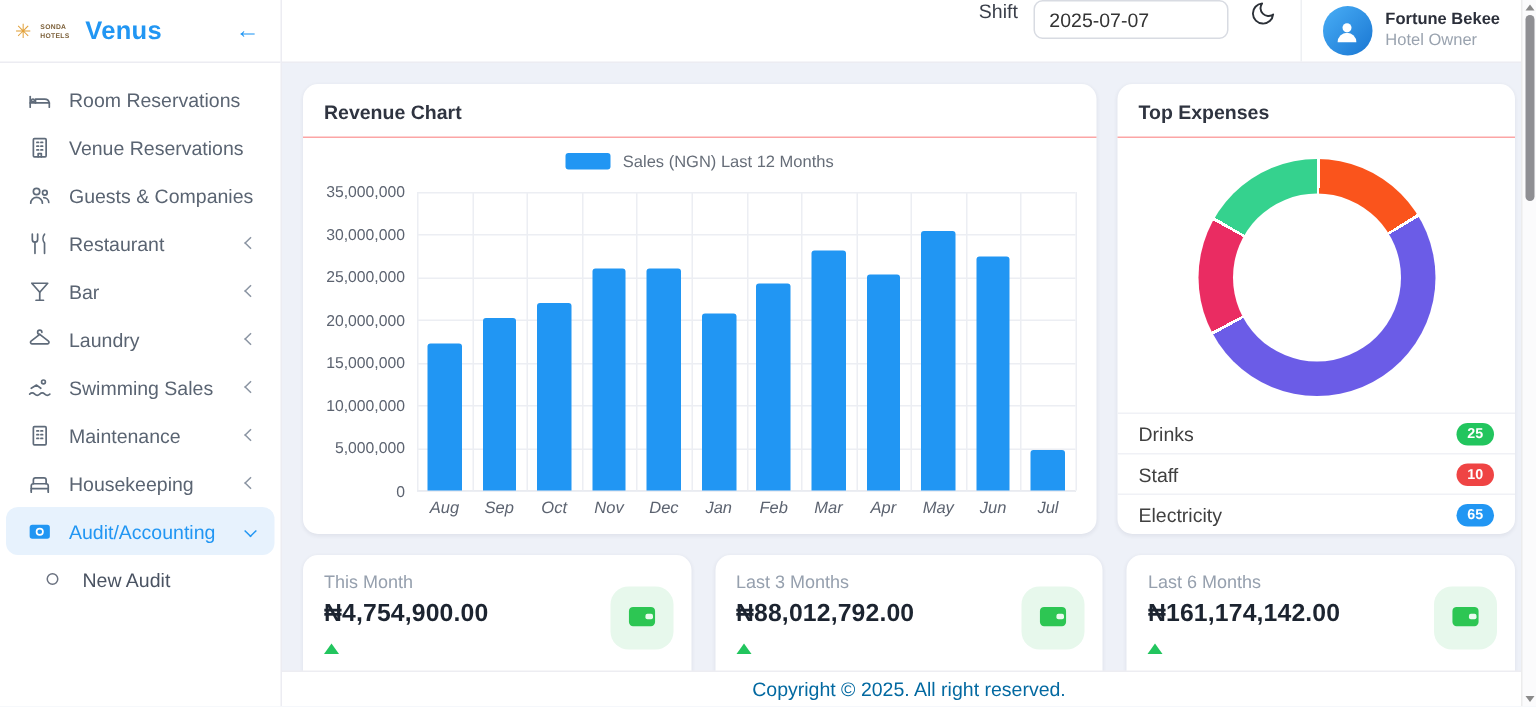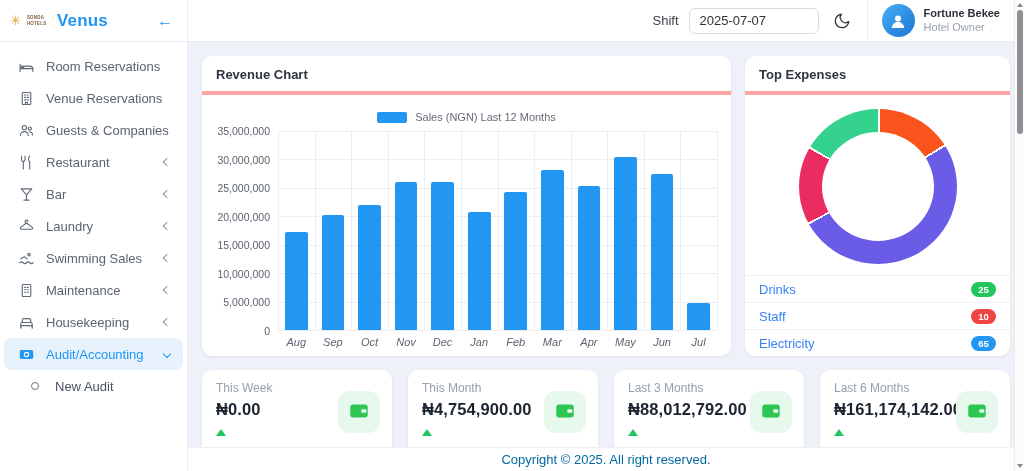--- a/index.html
+++ b/index.html
@@ -21,59 +21,59 @@
   .menu-item.active { background:#e7f2fd; color:#2196f3; }
   .menu-item.active .mi-icon { color:#2196f3; }
   .menu-item.sub { padding-left:22px; color:#4a5362; }
   .chev { width:6px; height:6px; display:inline-block; }
   .chev-left { border-left:1.5px solid #8a94a2; border-bottom:1.5px solid #8a94a2; transform:rotate(45deg); }
   .chev-down { border-right:1.5px solid #2196f3; border-bottom:1.5px solid #2196f3; transform:rotate(45deg); }
   .dot-icon { width:8px; height:8px; border:1.5px solid #6b7280; border-radius:50%; display:inline-block; }
 
   
   .main { flex:1; position:relative; display:flex; flex-direction:column; }
-  .topbar { height:42px; min-height:42px; background:#fff; border-bottom:1px solid #ececf2; display:flex; align-items:center; justify-content:flex-end; z-index:4; }
+  .topbar { height:42px; min-height:42px; background:#fff; border-bottom:1px solid #ececf2; display:flex; align-items:flex-start; justify-content:flex-end; z-index:4; }
   .shift-label { font-size:13px; color:#3a3f4a; margin-right:10px; }
   .shift-input { width:130px; height:26px; border:1px solid #d8dbe2; border-radius:6px; font-size:13px; color:#333; padding:0 10px; font-family:"Liberation Sans", sans-serif; }
   .moon-btn { background:none; border:none; margin:0 16px 0 14px; cursor:pointer; display:flex; align-items:center; color:#2c3138; }
   .user-block { display:flex; align-items:center; gap:9px; border-left:1px solid #eef0f3; height:100%; padding:0 24px 0 14px; cursor:pointer; }
   .avatar { width:33px; height:33px; border-radius:50%; background:linear-gradient(135deg,#49aef6,#1976d2); display:flex; align-items:center; justify-content:center; }
   .user-name { font-size:11px; font-weight:bold; color:#2b2f3a; line-height:1.25; }
   .user-role { font-size:11px; color:#9aa3af; line-height:1.25; }
 
   .content { flex:1; position:relative; padding:14px 14px 0; overflow:hidden; }
   .row1 { display:flex; gap:14px; }
   .card { background:#fff; border-radius:10px; box-shadow:0 1px 3px rgba(25,30,60,.07); }
-  .card-title { padding:11px 14px 9px; font-size:13px; font-weight:bold; color:#2f3440; border-bottom:4px solid #fca5a5; }
+  .card-title { padding:11px 14px 9px; font-size:13px; font-weight:bold; color:#2f3440; border-bottom:1px solid #fca5a5; }
 
   
   .revenue-card { width:529px; height:300px; }
   .chart-body { padding:8px 14px 0; }
-  .legend-row { display:flex; align-items:flex-end; justify-content:center; gap:8px; height:18px; margin:2px 0 8px; }
+  .legend-row { display:flex; align-items:flex-start; justify-content:center; gap:8px; height:18px; margin:2px 0 8px; }
   .legend-swatch { width:30px; height:11px; background:#2196f3; border-radius:2px; }
   .legend-label { font-size:11px; color:#666d78; }
   .plot-row { display:flex; }
   .yaxis { width:62px; position:relative; height:200px; }
   .ylabel { position:absolute; right:8px; transform:translateY(-50%); font-size:10.5px; color:#5c6370; white-space:nowrap; }
   .plot { flex:1; position:relative; height:200px; border-bottom:1px solid #cfd3db; }
   .hgrid { position:absolute; left:0; right:0; height:1px; background:#eceef3; }
   .vgrid { position:absolute; top:0; bottom:0; width:1px; background:#eceef3; }
   .bar { position:absolute; bottom:0; background:#2196f3; border-radius:2px 2px 0 0; }
   .xlabels-row { display:flex; margin-top:5px; }
   .yaxis-spacer { width:62px; }
   .xlabels { flex:1; display:flex;font-style:italic; }
   .xlabel { flex:1; text-align:center; font-size:11px; color:#5c6370; }
 
   
   .expenses-card { flex:1; height:300px; display:flex; flex-direction:column; }
   .donut { width:158px; height:158px; border-radius:50%; margin:14px auto 11px; position:relative; }
   .donut::after { content:""; position:absolute; inset:23px; background:#fff; border-radius:50%; }
   .exp-legend { margin-top:auto; }
   .exp-row { height:27px; border-top:1px solid #f0f1f6; display:flex; align-items:center; padding:0 14px; }
-  .exp-label { flex:1; font-size:13px; color:#3b82f6; }
+  .exp-label { flex:1; font-size:13px; color:#404040; }
   .exp-badge { min-width:25px; height:15px; border-radius:8px; color:#fff; font-size:9.5px; font-weight:bold; display:flex; align-items:center; justify-content:center; padding:0 7px; }
 
   
   .stats-row { display:flex; gap:16px; margin-top:14px; }
   .stat-card { flex:1; height:96px; background:#fff; border-radius:10px; box-shadow:0 1px 3px rgba(25,30,60,.07); padding:11px 14px; position:relative; }
   .stat-label { font-size:12px; color:#96a0ae; }
   .stat-value { font-size:16.5px; font-weight:bold; color:#1c2430; margin-top:5px; letter-spacing:.1px; }
   .stat-trend { width:0; height:0; border-left:5px solid transparent; border-right:5px solid transparent; border-bottom:7px solid #22c55e; margin-top:10px; }
   .wallet-btn { position:absolute; right:12px; top:21px; width:42px; height:42px; border-radius:12px; background:#e7f8ec; border:none; display:flex; align-items:center; justify-content:center; cursor:pointer; }
 
@@ -328,31 +328,20 @@
               <div class="exp-row">
                 <span class="exp-label">Electricity</span>
                 <span class="exp-badge" style="background:#2196f3">65</span>
               </div>
             </div>
         </section>
       </div>
 
       <div class="stats-row" id="stats-row">
           <div class="stat-card">
-            <div class="stat-label">This Week</div>
-            <div class="stat-value">₦0.00</div>
-            <div class="stat-trend"></div>
-            <button class="wallet-btn">
-              <span><svg width="22" height="22" viewBox="0 0 24 24">
-                  <rect x="2.5" y="5" width="19" height="14" rx="3" fill="#2dc653"></rect>
-                  <rect x="14.5" y="10" width="5.5" height="4" rx="1.4" fill="#eafbef"></rect>
-                </svg></span>
-            </button>
-          </div>
-          <div class="stat-card">
             <div class="stat-label">This Month</div>
             <div class="stat-value">₦4,754,900.00</div>
             <div class="stat-trend"></div>
             <button class="wallet-btn">
               <span><svg width="22" height="22" viewBox="0 0 24 24">
                   <rect x="2.5" y="5" width="19" height="14" rx="3" fill="#2dc653"></rect>
                   <rect x="14.5" y="10" width="5.5" height="4" rx="1.4" fill="#eafbef"></rect>
                 </svg></span>
             </button>
           </div>

